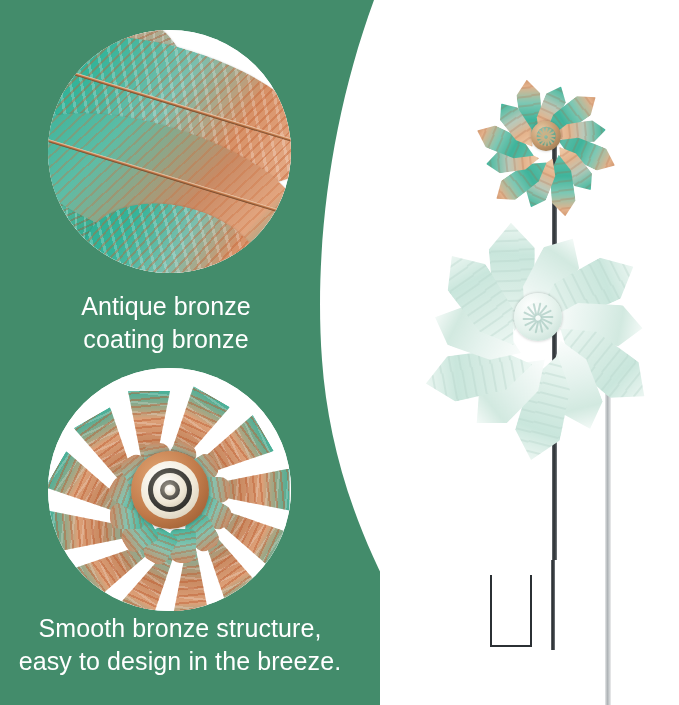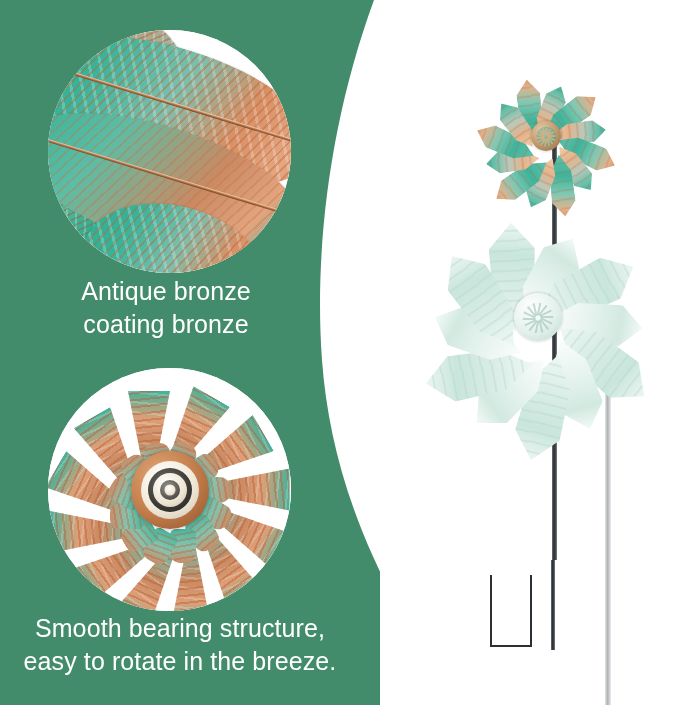--- a/index.html
+++ b/index.html
@@ -88,21 +88,21 @@
   }
 
   
   .caption{
     position:absolute;
     color:#ffffff;
     text-align:center;
     line-height:1.30;
     letter-spacing:.1px;
   }
-  #caption-coating{ left:0; top:275px; width:332px; font-size:25px; }
+  #caption-coating{ left:0; top:290px; width:332px; font-size:25px; }
   #caption-bearing{ left:0; top:612px; width:360px; font-size:25px; }
   .caption .line{display:block;}
 
   
   #product-area{
     position:absolute;left:380px;top:0;width:299px;height:705px;
     background:#ffffff;overflow:hidden;
   }
 
   .pole{
@@ -205,22 +205,22 @@
       <div class="bearing-ring" style="width:78px;height:78px;background:radial-gradient(circle at 36% 32%, #e3a674 0%, #c07a4a 55%, #8d5229 100%);box-shadow:0 0 4px rgba(0,0,0,.35);"></div>
       <div class="bearing-ring" style="width:58px;height:58px;background:radial-gradient(circle at 38% 30%, #ffffff 0%, #f2ead9 55%, #cdc2ac 100%);"></div>
       <div class="bearing-ring" style="width:44px;height:44px;background:radial-gradient(circle at 40% 34%, #6c6a63 0%, #3b3a36 60%, #24231f 100%);"></div>
       <div class="bearing-ring" style="width:34px;height:34px;background:radial-gradient(circle at 38% 32%, #ffffff 0%, #eee6d4 60%, #c6bca7 100%);"></div>
       <div class="bearing-ring" style="width:20px;height:20px;background:radial-gradient(circle at 40% 35%, #9b978d 0%, #5d5a53 60%, #34322d 100%);"></div>
       <div class="bearing-ring" style="width:11px;height:11px;background:radial-gradient(circle at 38% 32%, #ffffff 0%, #e9e0cd 70%, #bdb3a0 100%);"></div>
     </div>
   </div>
 
   <div class="caption" id="caption-bearing">
-    <span class="line">Smooth bearing structure,</span>
-    <span class="line">easy to rotate in the breeze.</span>
+    <span class="line">Smooth bronze structure,</span>
+    <span class="line">easy to design in the breeze.</span>
   </div>
 
   <div id="product-area">
 
     <div class="pole" style="left:172px;top:140px;width:5px;height:420px;"></div>
 
     <div class="rod-light" style="left:225px;top:330px;width:6px;height:375px;"></div>
 
     <div class="stake" style="left:110px;top:575px;width:38px;height:70px;"></div>
     <div class="pole" style="left:171px;top:560px;width:4px;height:90px;"></div>

